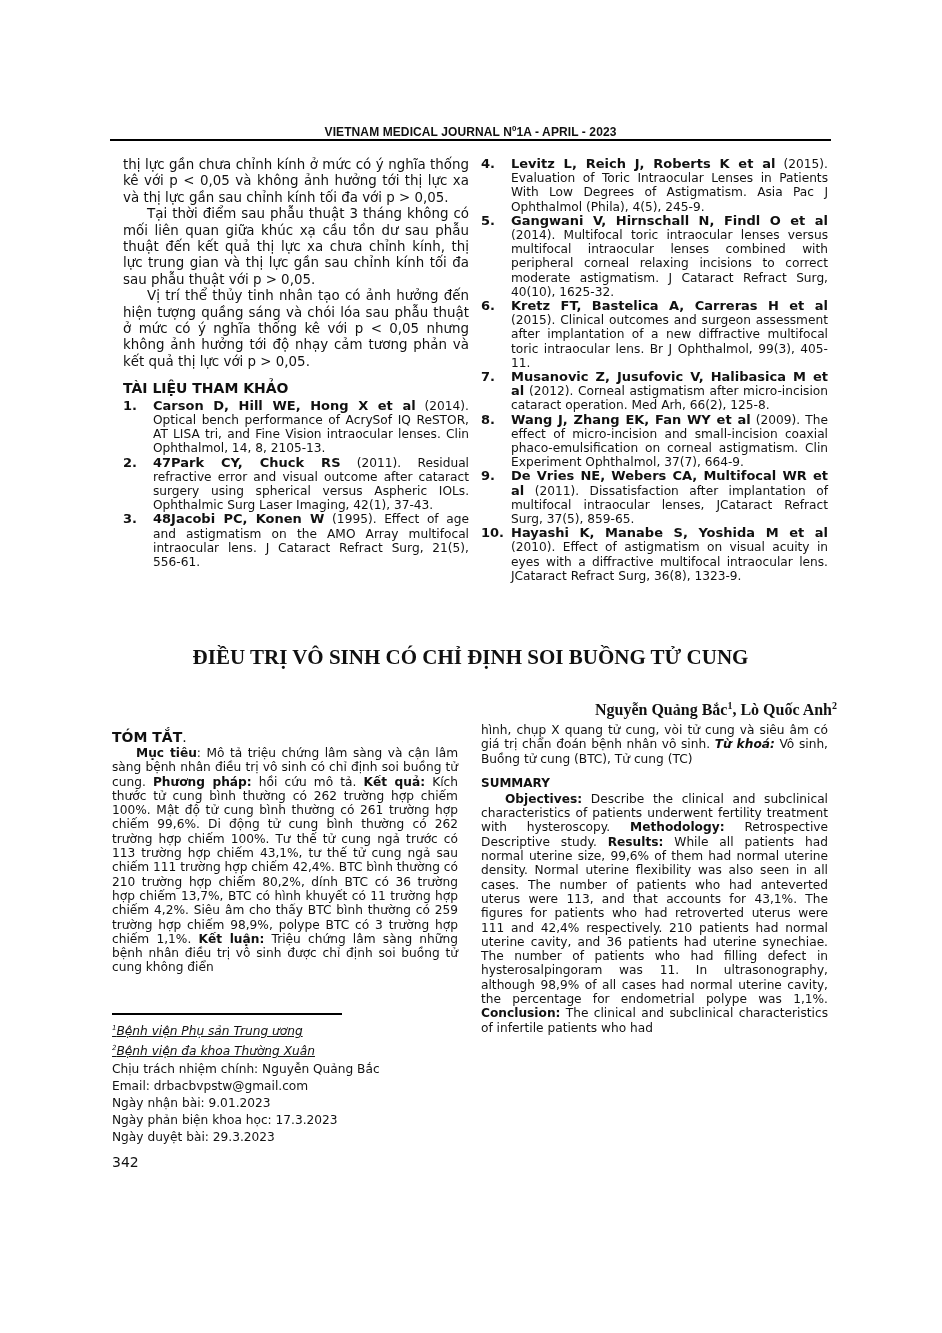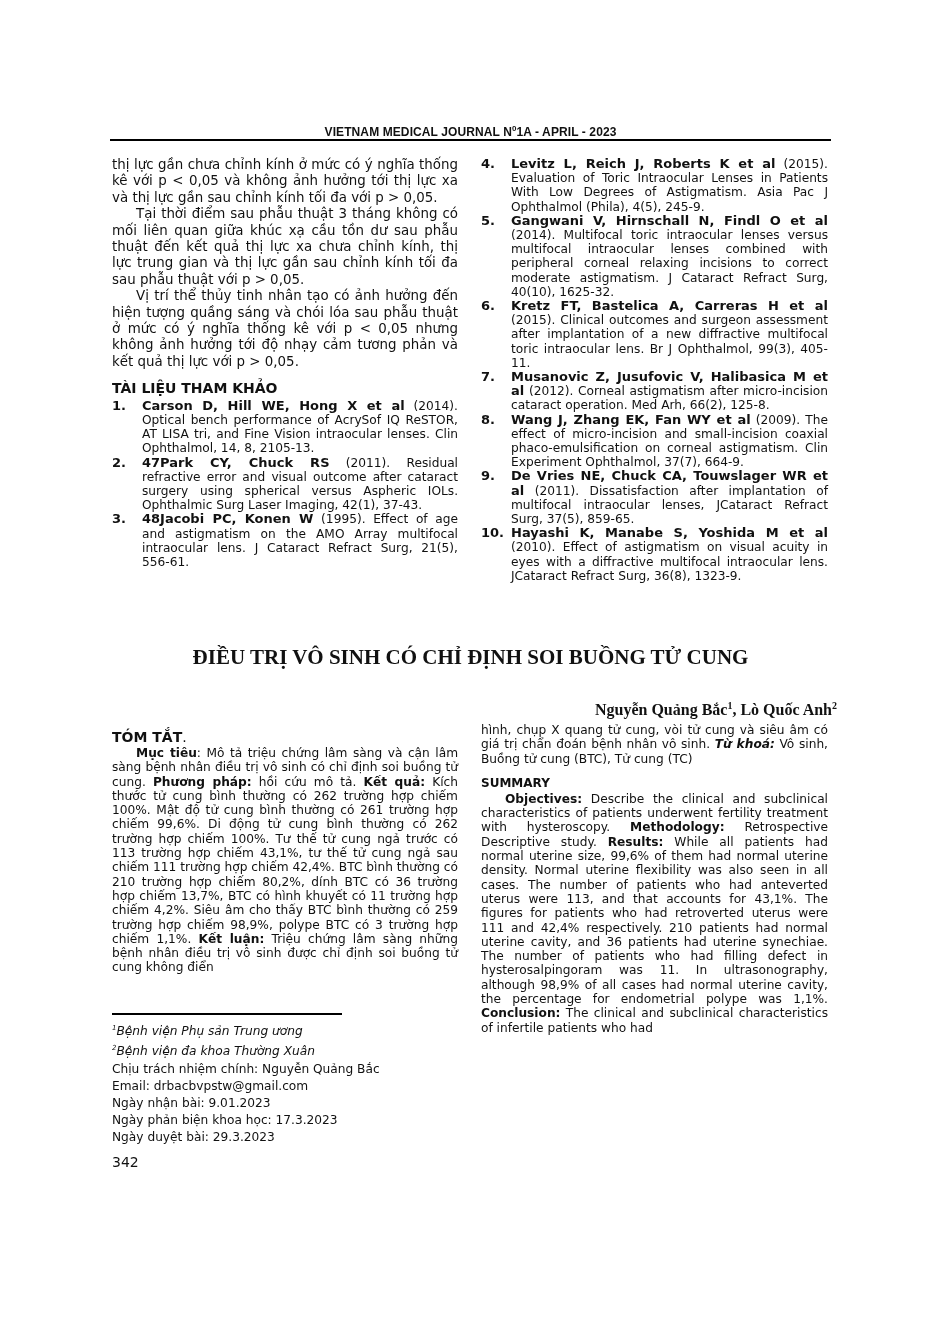--- a/index.html
+++ b/index.html
@@ -10,21 +10,21 @@
     .journal-header {
       position: absolute; left: 110px; top: 124px; width: 721px;
       text-align: center; font-family: "Liberation Sans", sans-serif;
       font-weight: bold; font-size: 12px; letter-spacing: 0.1px;
     }
     .journal-header sup { font-size: 8px; }
     .header-rule {
       position: absolute; left: 110px; top: 139px; width: 721px; height: 2px; background: #000;
     }
     .col { position: absolute; font-size: 12.2px; line-height: 15.6px; text-align: justify; }
-    .col-left-top { left: 112px; top: 157px; width: 346px; font-size: 13.4px; line-height: 16.4px; }
+    .col-left-top { left: 123px; top: 157px; width: 346px; font-size: 13.4px; line-height: 16.4px; }
     .col-left-top p { margin: 0; }
     .indent { text-indent: 24px; }
     .refs-title {
       font-family: "DejaVu Sans", sans-serif; font-weight: bold; font-size: 14px;
       margin: 10px 0 2px 0;
     }
     .ref-list { list-style: none; margin: 0; padding: 0; }
     .ref-item { display: flex; font-size: 12.2px; line-height: 14.2px; text-align: justify; }
     .ref-num { width: 30px; flex: 0 0 30px; font-weight: bold; font-size: 13px; }
     .ref-body { flex: 1; }
@@ -39,21 +39,21 @@
       font-family: "Liberation Serif", serif; font-weight: bold; font-size: 16px;
     }
     .article-authors sup { font-size: 10px; }
     .col-left-bottom { left: 112px; top: 728px; width: 346px; }
     .section-title { font-weight: bold; font-size: 14px; margin: 0 0 0 0; line-height: 18px; }
     .abstract { margin: 0; font-size: 12.2px; line-height: 14.3px; text-align: justify; }
     .b { font-weight: bold; }
     .bi { font-weight: bold; font-style: italic; }
     .footnote-rule { position: absolute; left: 112px; top: 1013px; width: 230px; height: 2px; background: #000; }
     .footnotes { position: absolute; left: 112px; top: 1020px; width: 346px; font-size: 12.2px; line-height: 17.2px; }
-    .footnotes .it { font-style: italic; }
+    .footnotes .it { font-style: italic; text-decoration: underline; }
     .footnotes sup { font-size: 7px; }
     .page-number { position: absolute; left: 112px; top: 1154px; font-size: 14px; }
     .col-right-bottom { left: 481px; top: 723px; width: 347px; }
     .summary-title { font-weight: bold; font-size: 12px; margin: 8px 0 0 0; line-height: 18px; }
     .summary-subtitle { text-align: center; font-size: 13px; line-height: 17px; margin: 0; }
   </style>
 </head>
 <body>
 
 <div class="journal-header"><span>VIETNAM MEDICAL JOURNAL N</span><sup>0</sup><span>1A - APRIL - 2023</span></div>
@@ -97,21 +97,21 @@
     <li class="ref-item">
       <span class="ref-num">7.</span>
       <span class="ref-body"><span class="ref-authors">Musanovic Z, Jusufovic V, Halibasica M et al</span><span> (2012). Corneal astigmatism after micro-incision cataract operation. Med Arh, 66(2), 125-8.</span></span>
     </li>
     <li class="ref-item">
       <span class="ref-num">8.</span>
       <span class="ref-body"><span class="ref-authors">Wang J, Zhang EK, Fan WY et al</span><span> (2009). The effect of micro-incision and small-incision coaxial phaco-emulsification on corneal astigmatism. Clin Experiment Ophthalmol, 37(7), 664-9.</span></span>
     </li>
     <li class="ref-item">
       <span class="ref-num">9.</span>
-      <span class="ref-body"><span class="ref-authors">De Vries NE, Chuck CA, Touwslager WR et al</span><span> (2011). Dissatisfaction after implantation of multifocal intraocular lenses, JCataract Refract Surg, 37(5), 859-65.</span></span>
+      <span class="ref-body"><span class="ref-authors">De Vries NE, Webers CA, Multifocal WR et al</span><span> (2011). Dissatisfaction after implantation of multifocal intraocular lenses, JCataract Refract Surg, 37(5), 859-65.</span></span>
     </li>
     <li class="ref-item">
       <span class="ref-num">10.</span>
       <span class="ref-body"><span class="ref-authors">Hayashi K, Manabe S, Yoshida M et al</span><span> (2010). Effect of astigmatism on visual acuity in eyes with a diffractive multifocal intraocular lens. JCataract Refract Surg, 36(8), 1323-9.</span></span>
     </li>
   </ol>
 </div>
 
 <div class="article-title">
   <div>ĐIỀU TRỊ VÔ SINH CÓ CHỈ ĐỊNH SOI BUỒNG TỬ CUNG</div>

